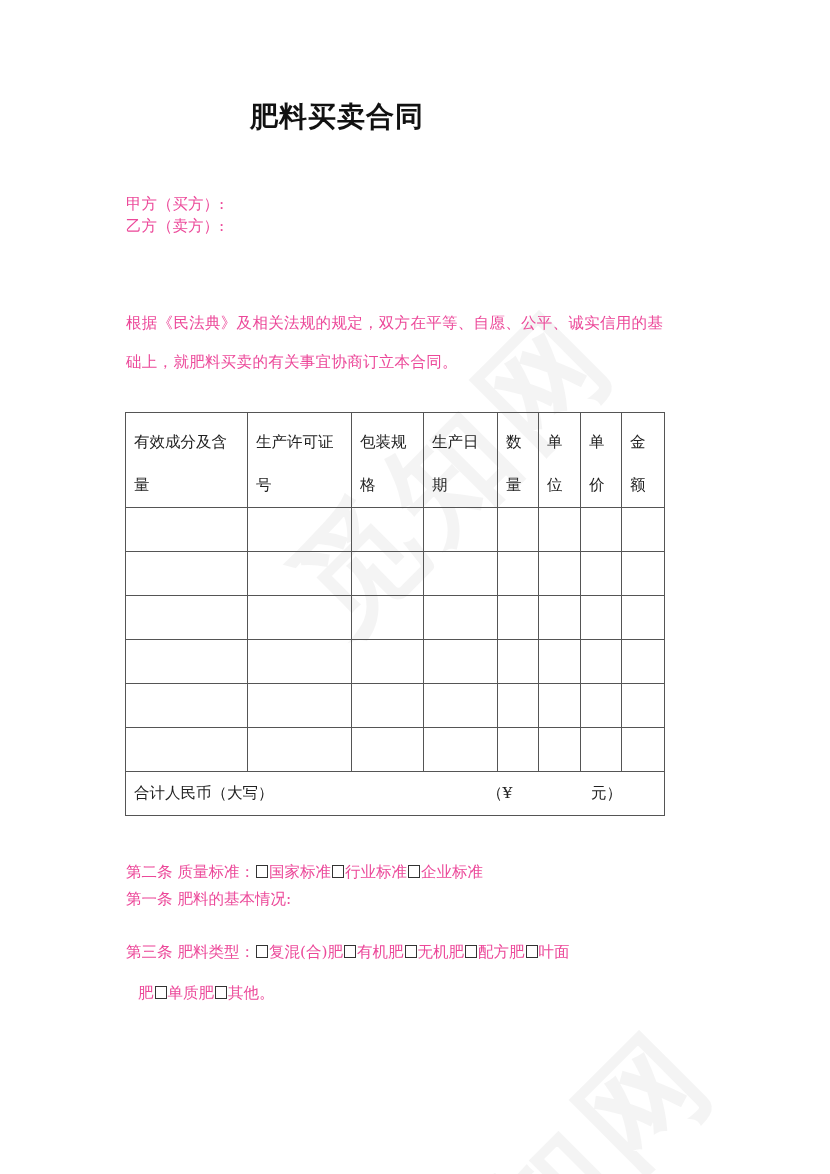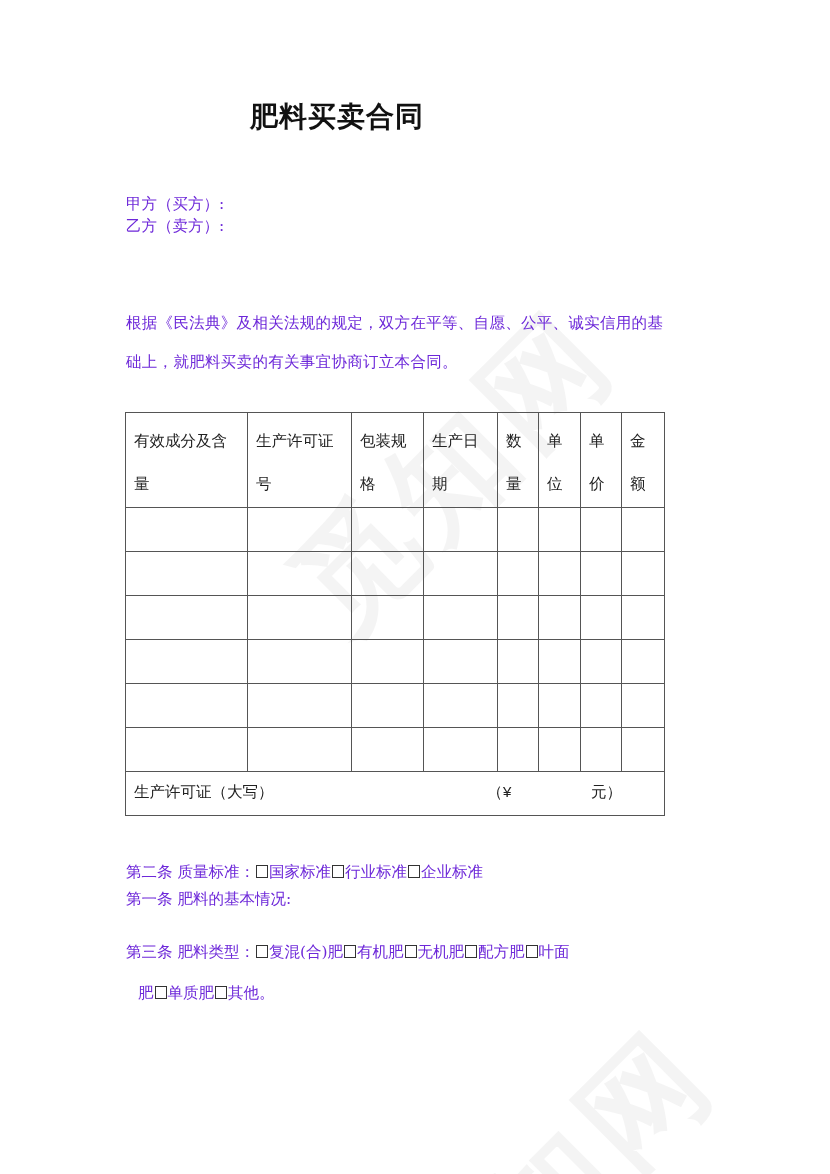--- a/index.html
+++ b/index.html
@@ -38,42 +38,41 @@
       font-size: 28px;
       font-weight: bold;
       letter-spacing: 1px;
       color: #111;
     }
     .text-line {
       position: absolute;
       left: 126px;
       font-size: 15.5px;
       white-space: nowrap;
-      color: #6d28d9;
+      color: #ec4899;
     }
     .party-a { top: 194px; }
     .party-b { top: 216px; }
     .intro-1 { top: 313px; letter-spacing: 0.3px; }
     .intro-2 { top: 352px; letter-spacing: 0.3px; }
 
     table.goods {
       position: absolute;
       left: 125px;
       top: 412px;
       width: 539px;
       border-collapse: collapse;
       table-layout: fixed;
       font-size: 15.5px;
       color: #222;
     }
     table.goods td {
       border: 1.3px solid #555;
       padding: 0;
       vertical-align: top;
-      font-family: Liberation Mono, monospace;
     }
     table.goods tr.header-row td {
       height: 88px;
       padding: 8px 8px 0 8px;
       line-height: 44px;
       box-sizing: border-box;
     }
     table.goods tr.header-row td span {
       display: block;
       line-height: 43px;
@@ -225,21 +224,21 @@
         <td></td>
         <td></td>
         <td></td>
         <td></td>
         <td></td>
         <td></td>
     </tr>
     <tr class="total-row">
       <td colspan="8">
         <div class="total-wrap">
-          <span class="total-label">生产许可证（大写）</span>
+          <span class="total-label">合计人民币（大写）</span>
           <span class="total-yen">（¥</span>
           <span class="total-yuan">元）</span>
         </div>
       </td>
     </tr>
   </tbody>
 </table>
 
 <div class="text-line art-1">第一条  肥料的基本情况:</div>
 

